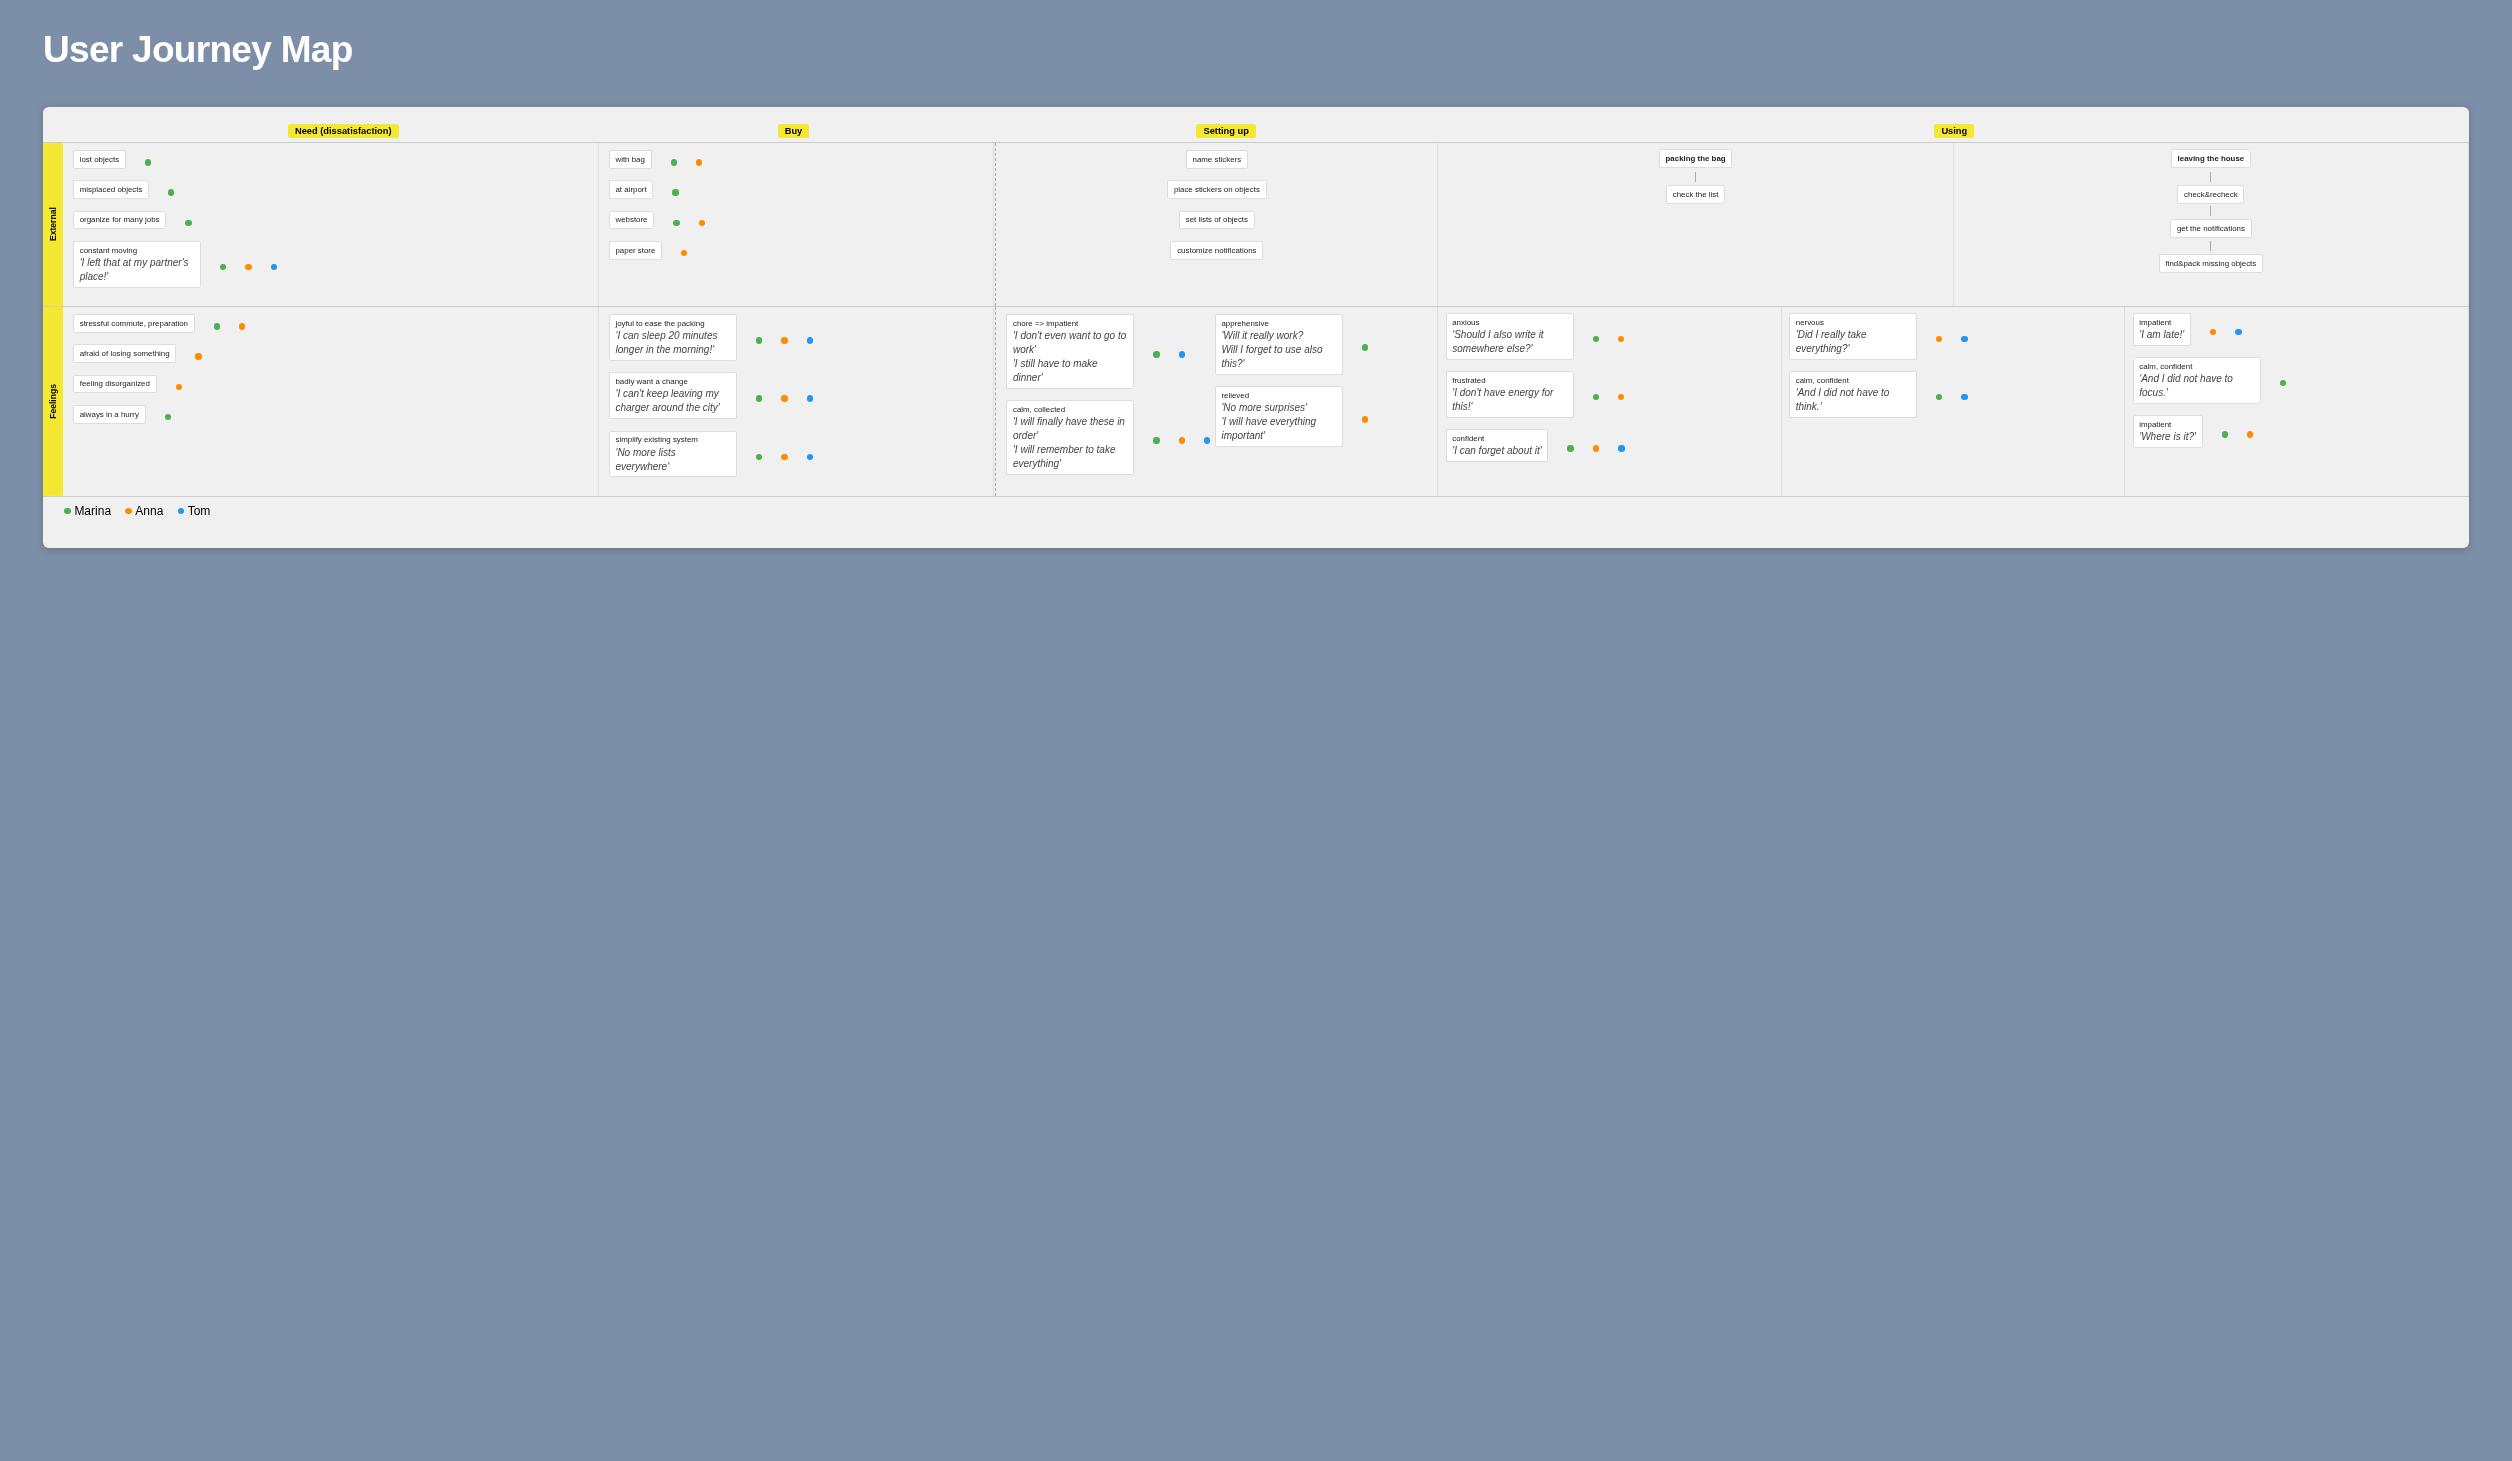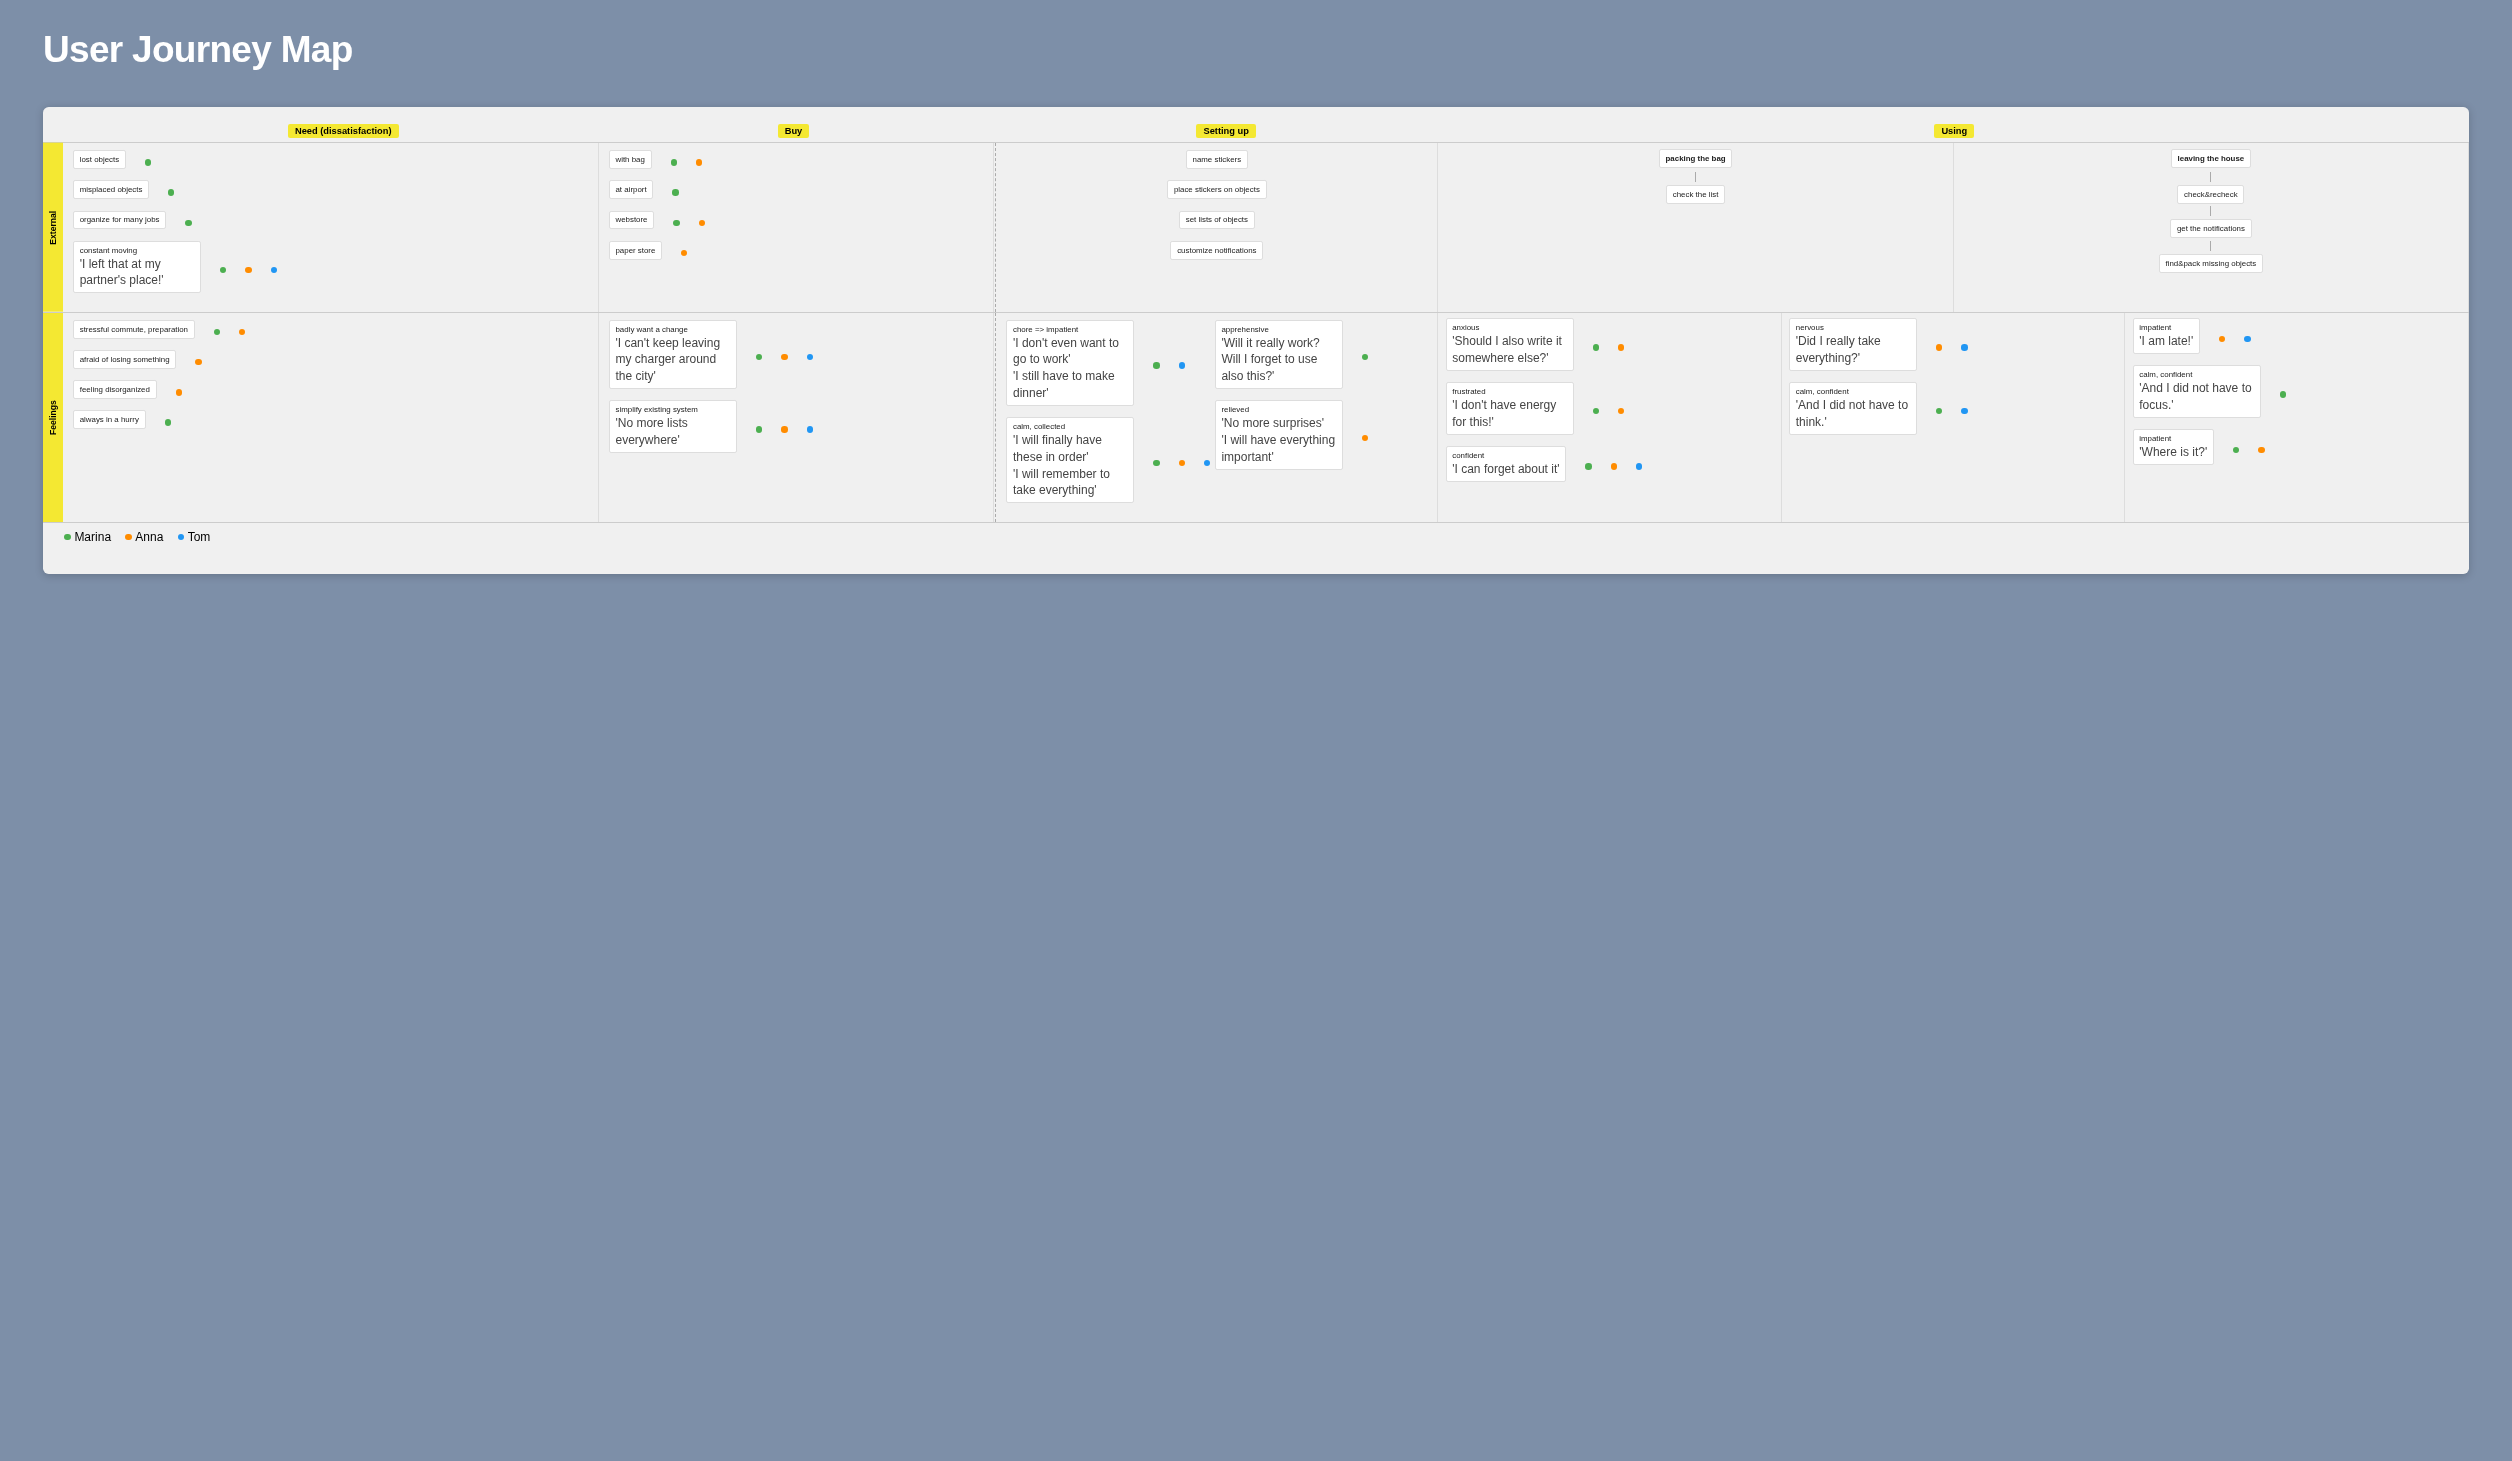--- a/index.html
+++ b/index.html
@@ -155,21 +155,21 @@
       padding: 7.1px 21.4px;
       border-top: 0.7px solid #ccc;
       font-size: 12px;
     }
     .legend-item {
       display: flex;
       align-items: center;
       gap: 3.6px;
     }
     
-    .quote { color: #444; font-size: 12px; }
+    .quote { font-style: italic; color: #444; font-size: 10px; }
   </style>
 </head>
 <body>
 
 <h1 class="page-title">User Journey Map</h1>
 
 <div class="map-container">
 
   <div class="phases-top">
 
@@ -306,20 +306,26 @@
           <span class="card">feeling disorganized</span>
           <span class="dot dot-orange"></span>
         </div>
         <div class="card-row">
           <span class="card">always in a hurry</span>
           <span class="dot dot-green"></span>
         </div>
       </div>
 
       <div class="phase-col" style="flex:0.8;">
+        <div class="card-row">
+          <span class="card multiline">joyful to ease the packing<br><span class="quote">'I can sleep 20 minutes longer in the morning!'</span></span>
+          <span class="dot dot-green"></span>
+          <span class="dot dot-orange"></span>
+          <span class="dot dot-blue"></span>
+        </div>
         <div class="card-row">
           <span class="card multiline">badly want a change<br><span class="quote">'I can't keep leaving my charger around the city'</span></span>
           <span class="dot dot-green"></span>
           <span class="dot dot-orange"></span>
           <span class="dot dot-blue"></span>
         </div>
         <div class="card-row">
           <span class="card multiline">simplify existing system<br><span class="quote">'No more lists everywhere'</span></span>
           <span class="dot dot-green"></span>
           <span class="dot dot-orange"></span>

